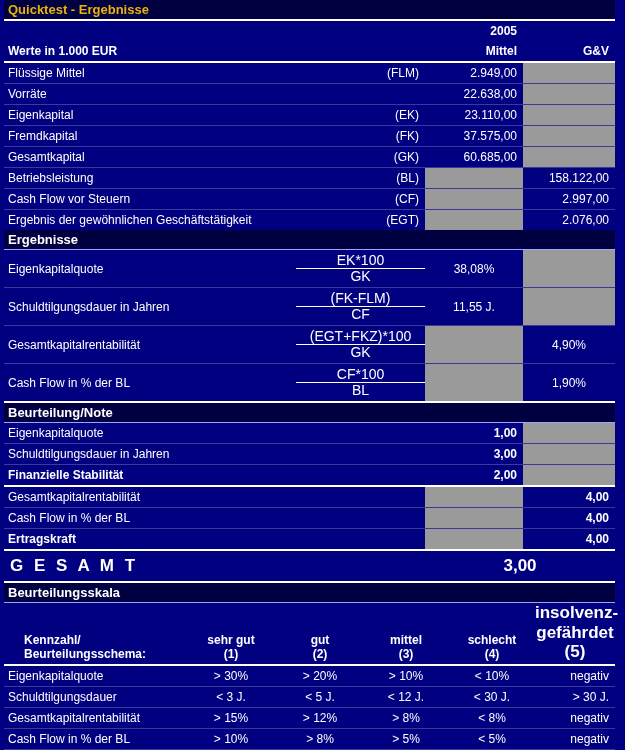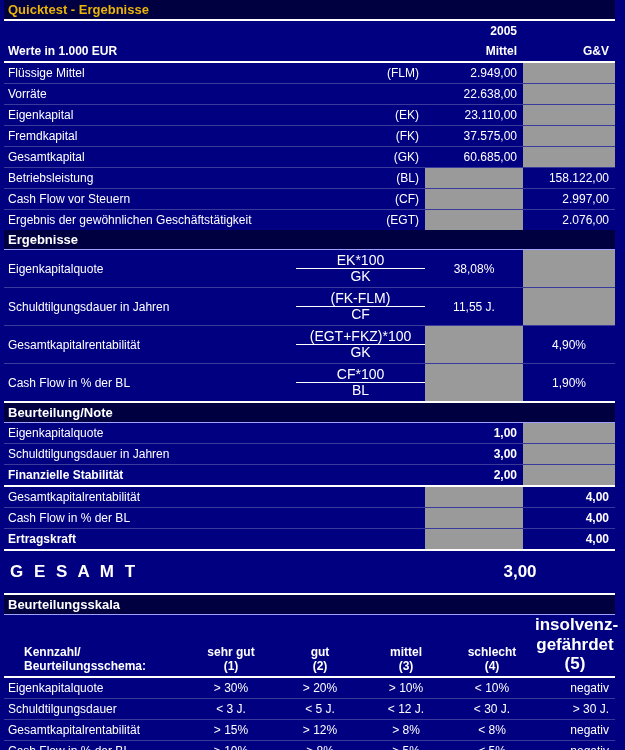--- a/index.html
+++ b/index.html
@@ -270,21 +270,21 @@
     <tr class="rowline">
       <td class="lbl">Cash Flow in % der BL</td>
       <td class="num grey"></td>
       <td class="num b">4,00</td>
     </tr>
     <tr class="whiteline">
       <td class="lbl b">Ertragskraft</td>
       <td class="num grey"></td>
       <td class="num b">4,00</td>
     </tr>
-    <tr class="whiteline" style="height:44px">
+    <tr class="whiteline" style="height:32px">
       <td class="gesamt-label">G E S A M T</td>
       <td class="gesamt-val" colspan="2">3,00</td>
     </tr>
   </tbody>
     </table>
 
   <table>
     <tbody>
         <tr>
       <td class="hdr-bar">Beurteilungsskala</td>

